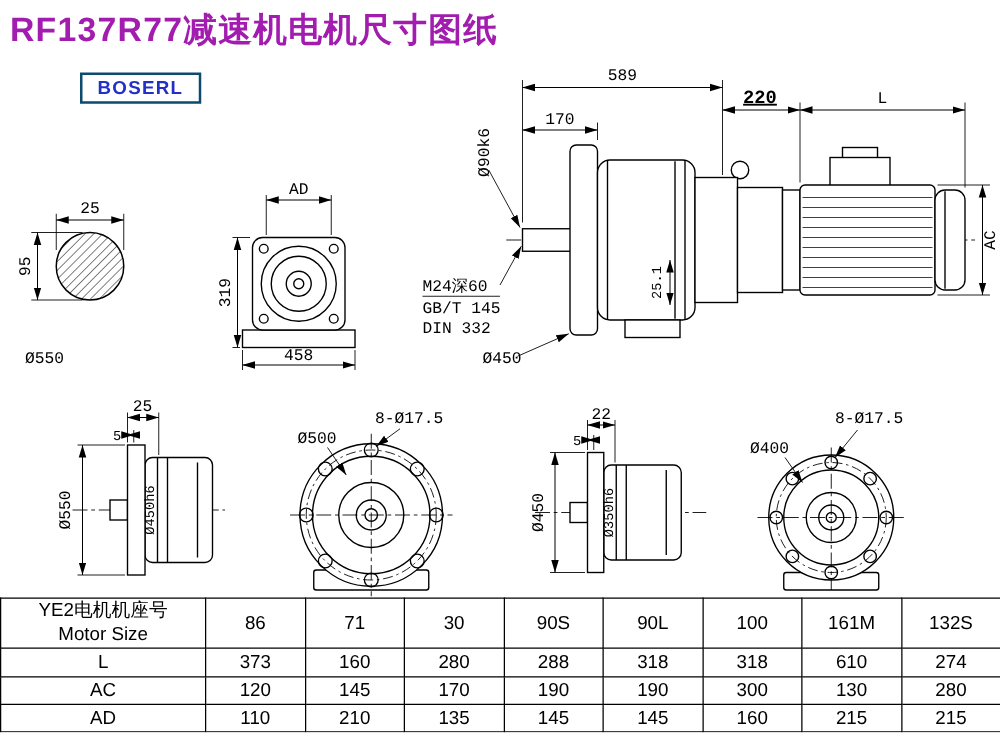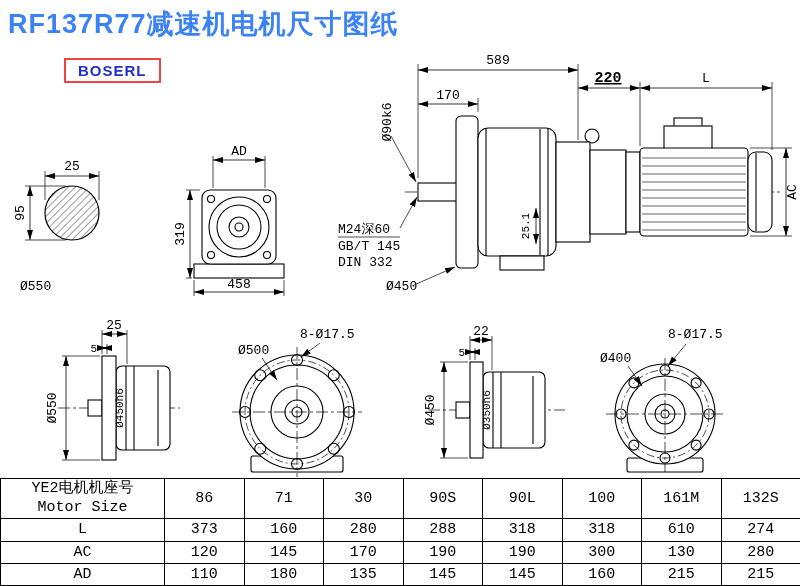--- a/index.html
+++ b/index.html
@@ -1,39 +1,39 @@
 <!DOCTYPE html>
 <html><head>
 <meta charset="utf-8">
 <style>
   html,body{margin:0;padding:0;background:#fff;}
   .page{position:relative;width:800px;height:586px;background:#fff;overflow:hidden;
         font-family:"Liberation Sans",sans-serif;}
-  .title{position:absolute;left:8px;top:6px;font-size:27px;font-weight:bold;color:#3b82f6;
+  .title{position:absolute;left:8px;top:6px;font-size:27px;font-weight:bold;color:#a21caf;
          letter-spacing:1px;white-space:nowrap;}
-  .brand{position:absolute;left:64px;top:58px;border:2px solid #ef4444;color:#2230c8;
+  .brand{position:absolute;left:64px;top:58px;border:2px solid #0c4a6e;color:#2230c8;
          font-weight:bold;font-size:15px;padding:2px 12px;letter-spacing:1px;background:#fff;}
   svg{position:absolute;left:0;top:0;}
   
   .ln{fill:none;stroke:#000;stroke-width:1.1;}
   .sol{fill:#fff;stroke:#000;stroke-width:1.1;}
   .hatch{fill:url(#hatch);stroke:#000;stroke-width:1.2;}
   .th{stroke:#000;stroke-width:0.7;fill:none;}
   .dim{stroke:#000;stroke-width:0.8;fill:none;}
   .cl{stroke:#000;stroke-width:0.7;fill:none;stroke-dasharray:12 3 3 3;}
   .clc{stroke:#000;stroke-width:0.7;fill:none;stroke-dasharray:8 3 2 3;}
   .fin{stroke:#000;stroke-width:0.6;fill:none;}
   .dt{font-family:"Liberation Mono","DejaVu Sans Mono",monospace;font-size:13px;fill:#000;text-anchor:middle;}
   .dts{font-size:11px;}
   .dtl{text-anchor:start;}
   .dtb{font-weight:bold;font-size:15px;text-decoration:underline;}
   
   .tablewrap{position:absolute;left:0;top:478px;width:800px;height:108px;}
   .tablewrap table{width:800px;height:108px;border-collapse:collapse;table-layout:fixed;
-      font-family:Liberation Mono, monospace;font-size:15px;color:#000;}
+      font-family:Liberation Sans, sans-serif;font-size:15px;color:#000;}
   .tablewrap td{border:1px solid #000;text-align:center;vertical-align:middle;padding:0;}
   .tablewrap col.c0{width:164px;}
   .tablewrap col.cn{width:79.5px;}
   .tablewrap tr.hdr{height:40px;}
   .tablewrap tr.row{height:22px;}
   .hc div{line-height:1.25;}
 </style>
 </head>
 <body>
 
@@ -291,21 +291,21 @@
         <td>170</td>
         <td>190</td>
         <td>190</td>
         <td>300</td>
         <td>130</td>
         <td>280</td>
       </tr>
       <tr class="row">
         <td>AD</td>
         <td>110</td>
-        <td>180</td>
+        <td>210</td>
         <td>135</td>
         <td>145</td>
         <td>145</td>
         <td>160</td>
         <td>215</td>
         <td>215</td>
       </tr>
       </tbody>
     </table>
   </div>

